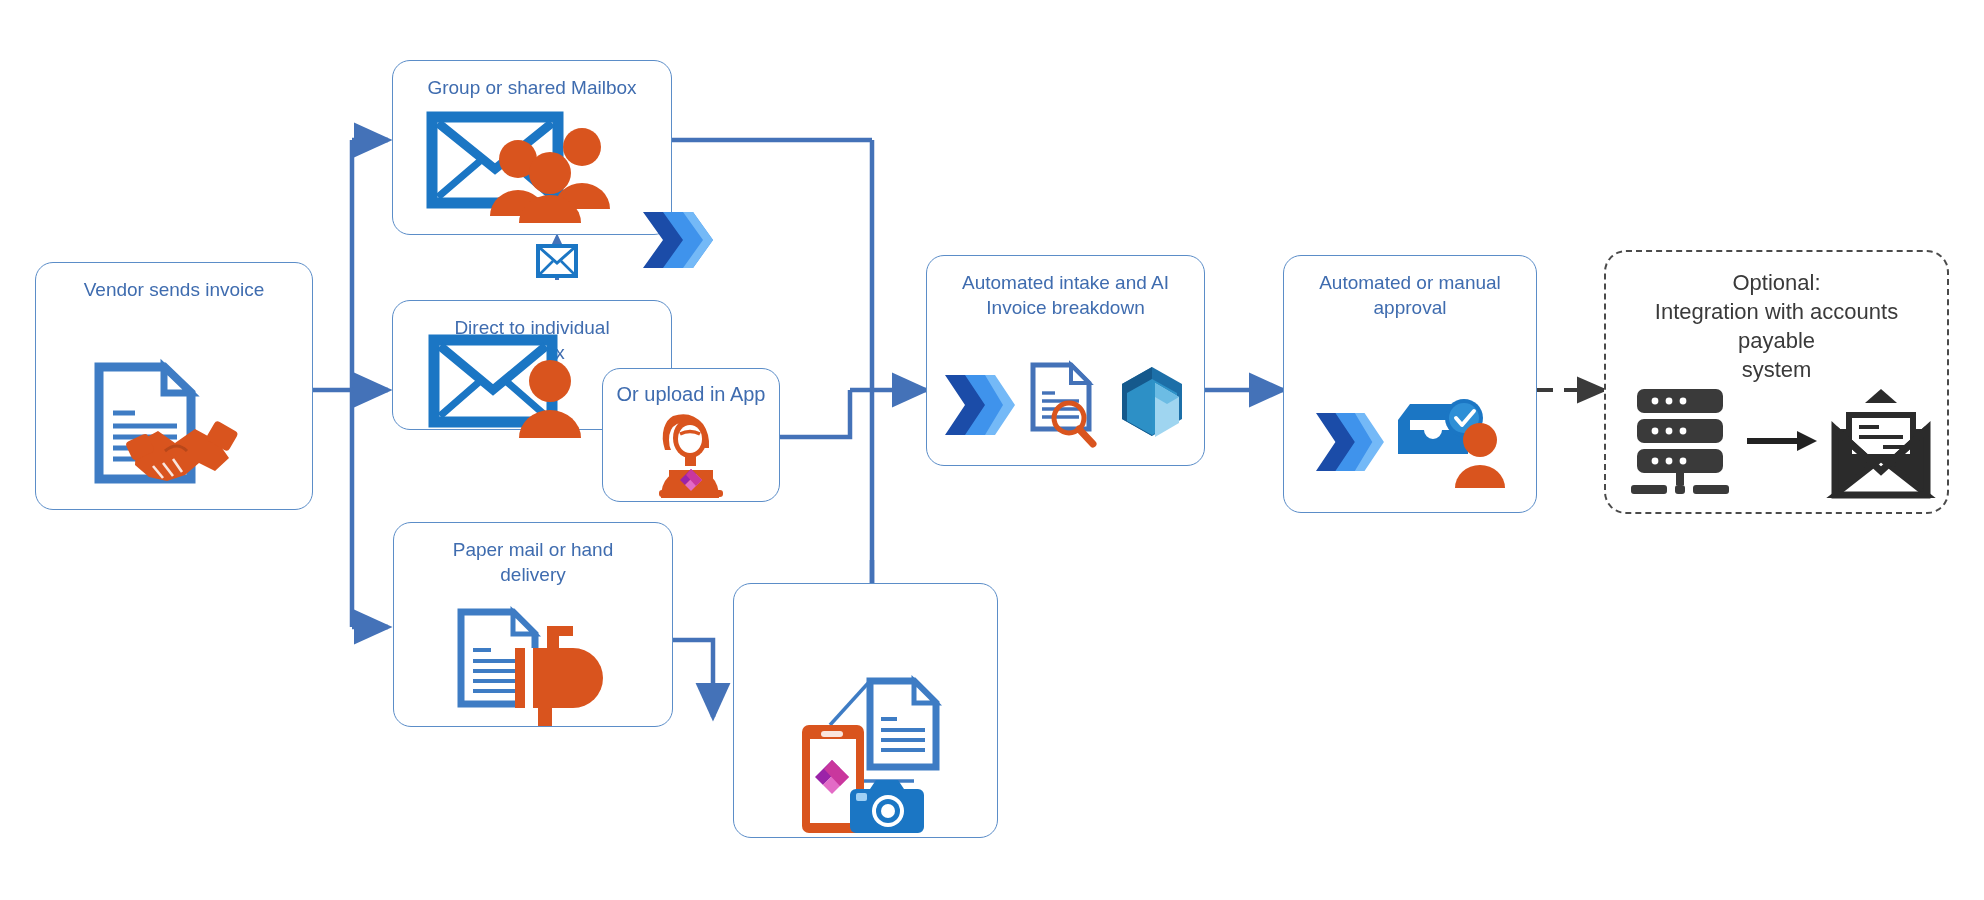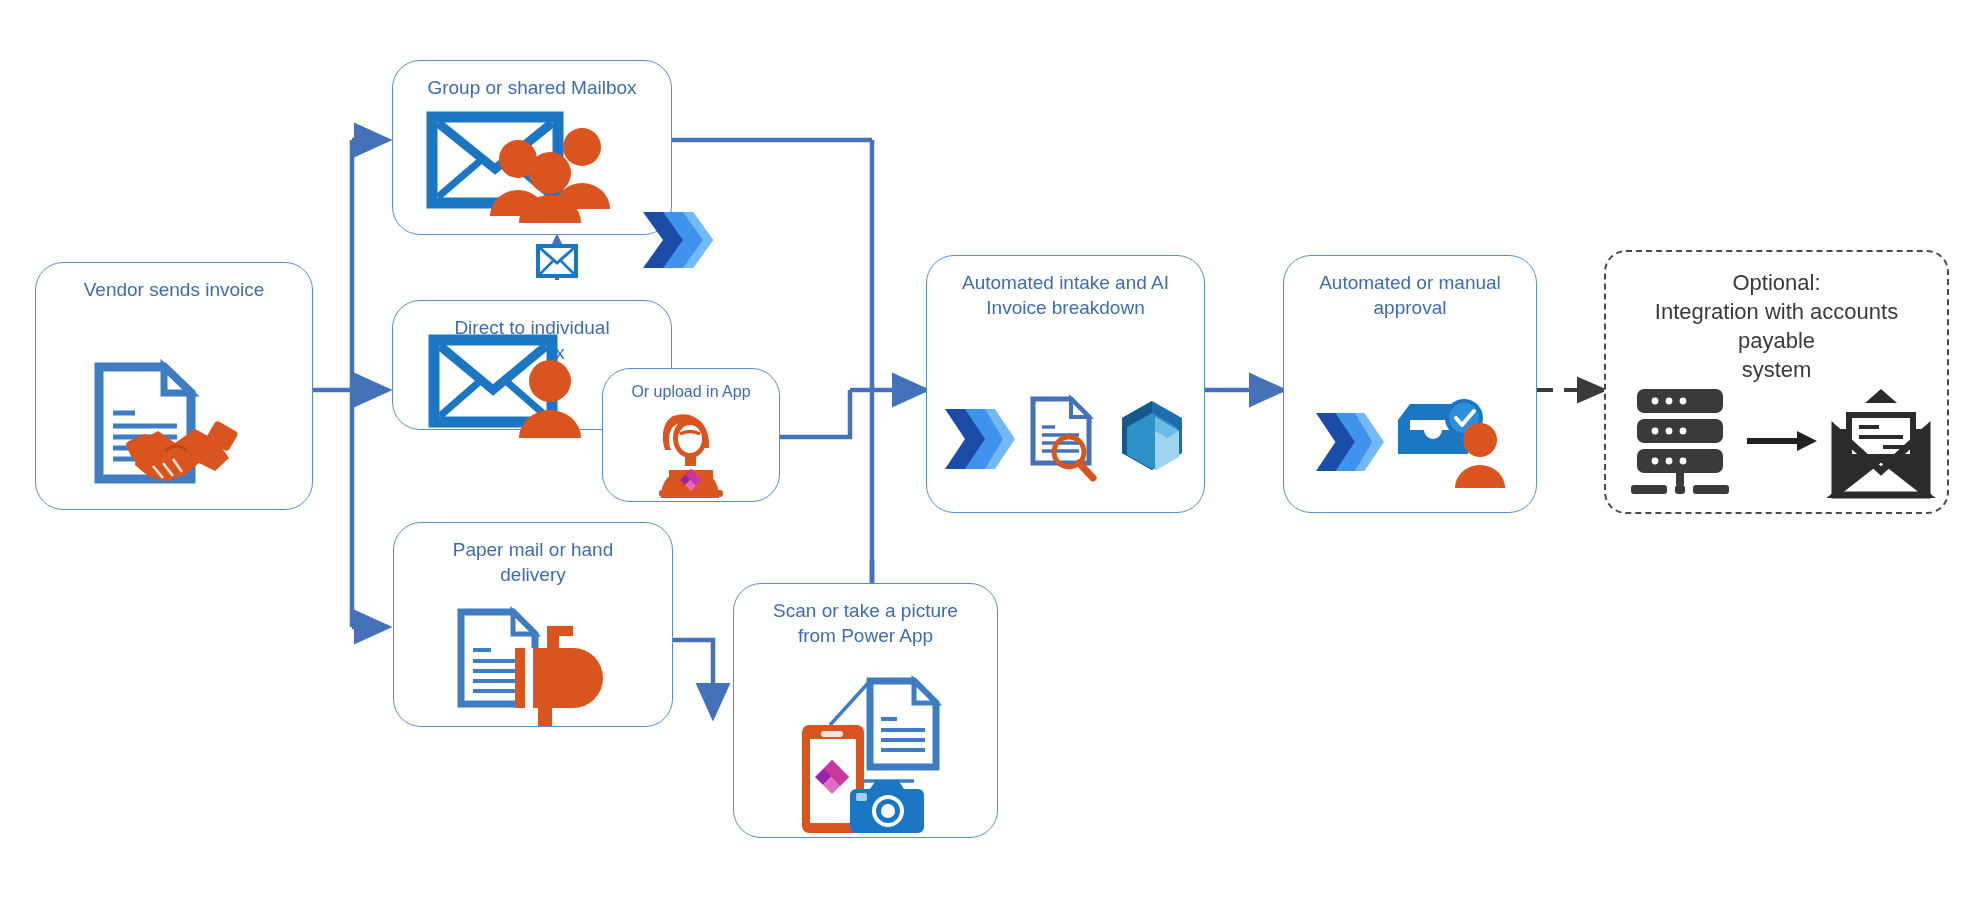--- a/index.html
+++ b/index.html
@@ -18,41 +18,41 @@
     position: absolute;
     left: 0; top: 0;
     width: 1984px;
     height: 900px;
   }
   .node {
     position: absolute;
     box-sizing: border-box;
     background: #ffffff;
     border: 1.5px solid #5B8DC8;
-    border-radius: 28px;
+    border-radius: 18px;
     z-index: 5;
   }
   .node.dashed {
     border: 2px dashed #4a4a4a;
     border-radius: 22px;
   }
   .node .title {
     position: absolute;
     left: 8px;
     right: 8px;
     top: 14px;
     text-align: center;
     color: #3F6CAF;
     font-size: 19px;
     line-height: 1.32;
     font-family: "Liberation Sans", sans-serif;
     white-space: pre-line;
   }
   .node.small .title {
-    font-size: 16px;
+    font-size: 20px;
     top: 12px;
   }
   .node.dashed .title {
     color: #3a3a3a;
     font-size: 22px;
     top: 16px;
   }
   .art {
     position: absolute;
     left: 0;
@@ -255,22 +255,20 @@
           <path d="M72,40 h10 v60 h-10 Z" fill="#D9541E"></path>
           <rect x="104" y="18" width="12" height="26"></rect>
           <rect x="104" y="18" width="26" height="10"></rect>
           <rect x="95" y="98" width="14" height="20"></rect>
         </g>
       </svg>
     </div>
   </div>
 
   <div class="node" style="left:733px; top:583px; width:265px; height:255px;">
-    <div class="title">Scan or take a picture
-from Power App</div>
     <div class="art" style="height:62%;">
       <svg width="200" height="160" viewBox="0 0 200 160">
 
         <path d="M104,8 H148 L170,30 V94 H104 Z" fill="#ffffff" stroke="#3E7CC4" stroke-width="7"></path>
         <path d="M148,8 L170,30 H148 Z" fill="#ffffff" stroke="#3E7CC4" stroke-width="5"></path>
         <g stroke="#3E7CC4" stroke-width="4">
           <line x1="115" y1="46" x2="131" y2="46"></line>
           <line x1="115" y1="57" x2="159" y2="57"></line>
           <line x1="115" y1="67" x2="159" y2="67"></line>
           <line x1="115" y1="77" x2="159" y2="77"></line>
@@ -292,21 +290,21 @@
           <path d="M84,116 h20 l6,-9 h22 l6,9 h14 a6,6 0 0 1 6,6 v32 a6,6 0 0 1 -6,6 h-62 a6,6 0 0 1 -6,-6 v-32 a6,6 0 0 1 6,-6 Z" fill="#1B76C4"></path>
           <circle cx="122" cy="138" r="16" fill="#ffffff"></circle>
           <circle cx="122" cy="138" r="12" fill="#1B76C4"></circle>
           <circle cx="122" cy="138" r="7" fill="#ffffff"></circle>
           <rect x="90" y="120" width="11" height="8" rx="2" fill="#9FD0F5"></rect>
         </g>
       </svg>
     </div>
   </div>
 
-  <div class="node" style="left:926px; top:255px; width:279px; height:258px;">
+  <div class="node" style="left:926px; top:255px; width:279px; height:211px;">
     <div class="title">Automated intake and AI
 Invoice breakdown</div>
     <div class="art" style="height:52%; gap:12px;">
 
       <svg width="72" height="68" viewBox="0 0 72 68">
         <path d="M2,4 L28,4 L48,34 L28,64 L2,64 L22,34 Z" fill="#1B4CA8"></path>
         <path d="M22,4 L46,4 L66,34 L46,64 L22,64 L42,34 Z" fill="#3F93EC"></path>
         <path d="M42,4 L52,4 L72,34 L52,64 L42,64 L60,34 Z" fill="#74B9F7"></path>
       </svg>
 

